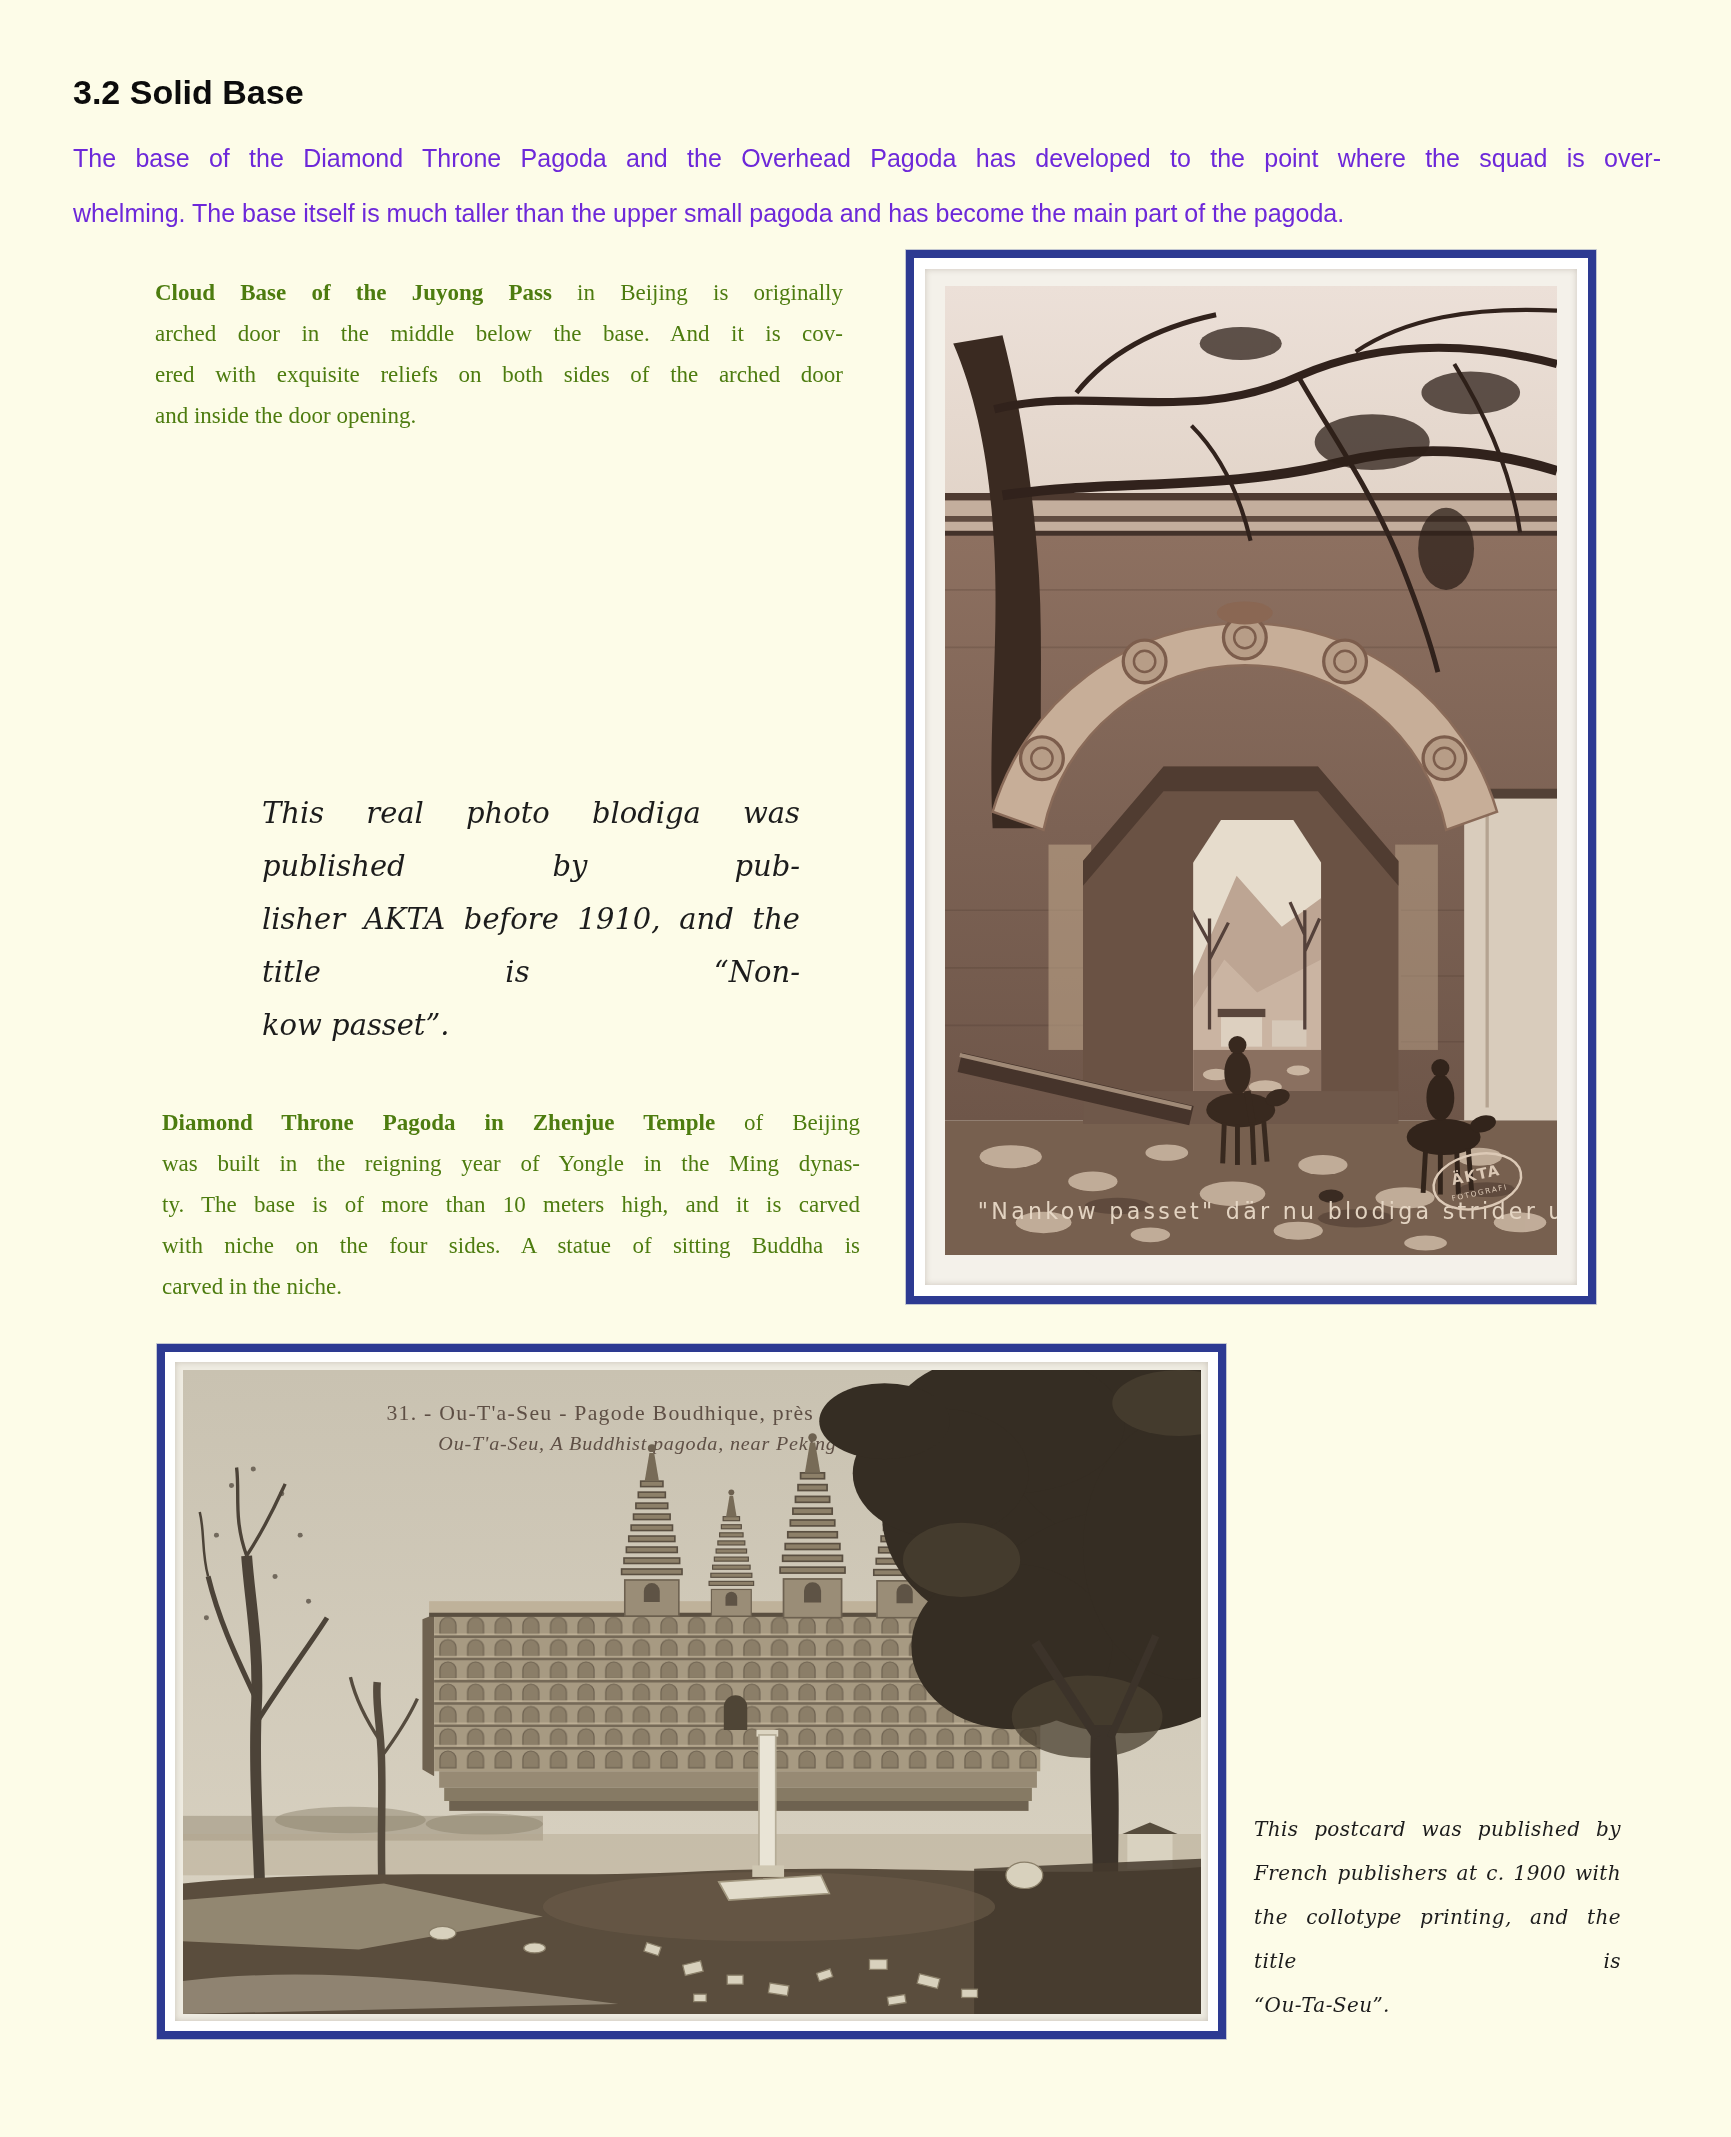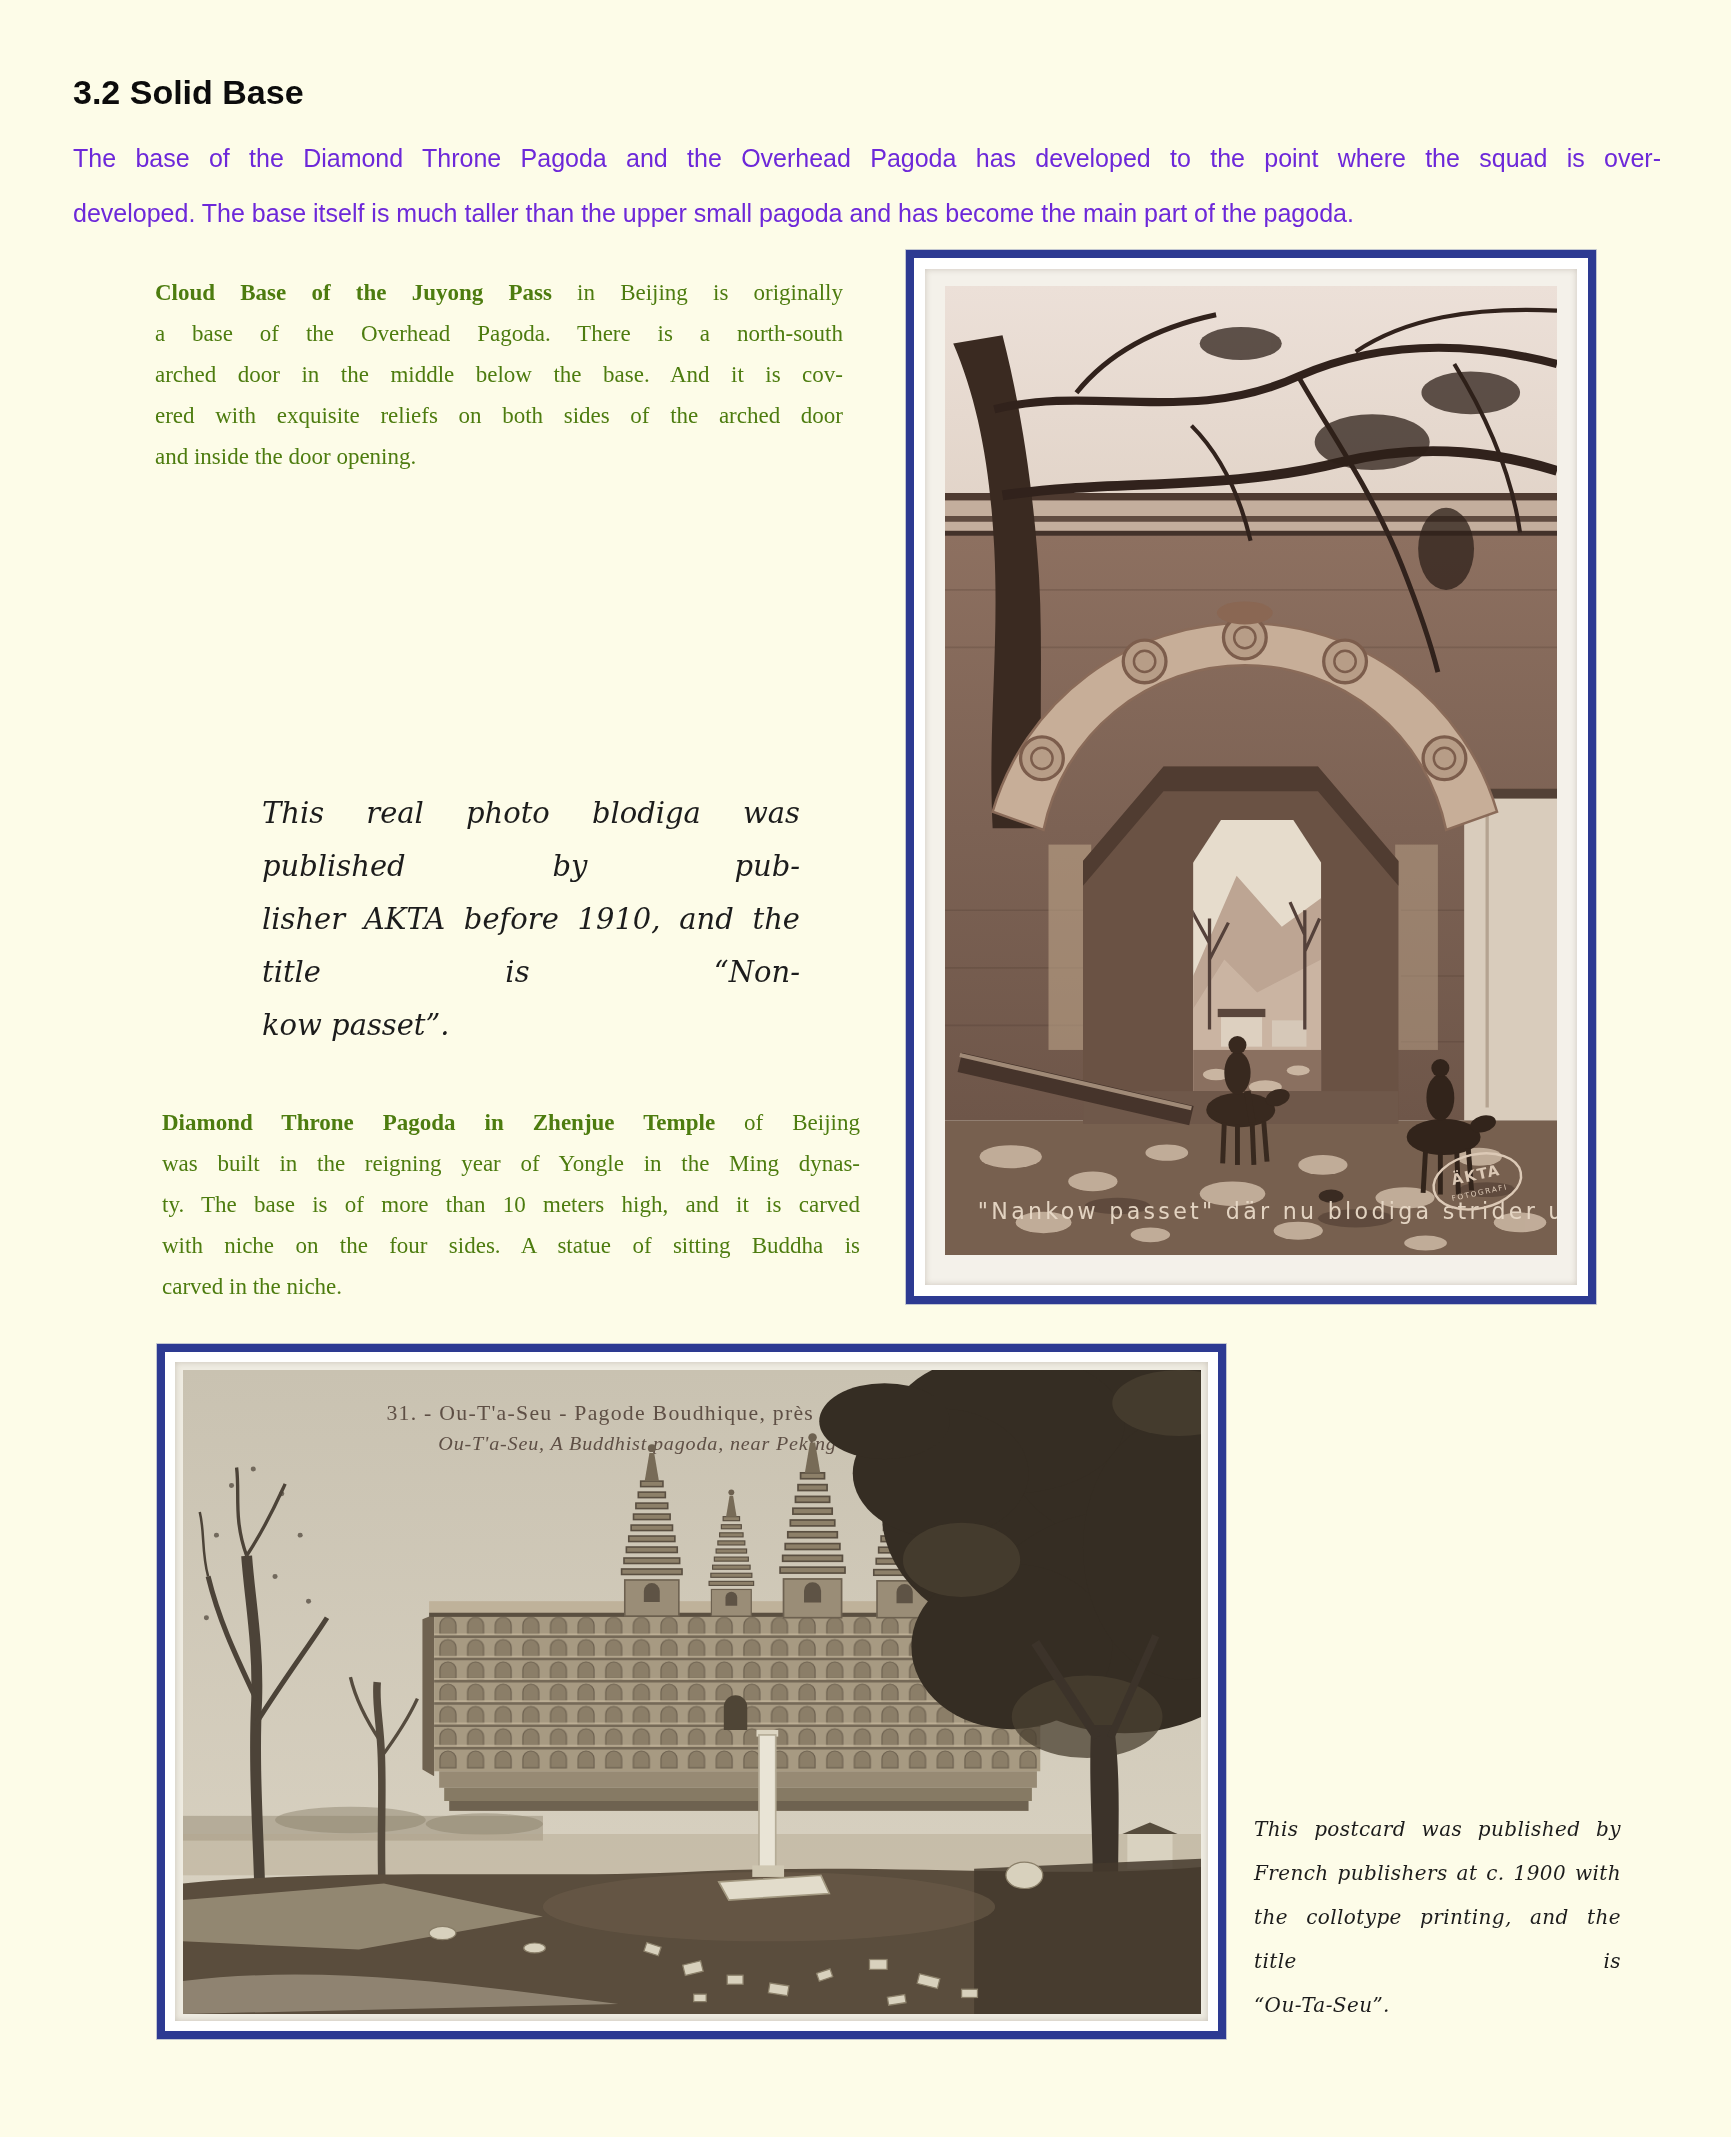--- a/index.html
+++ b/index.html
@@ -60,26 +60,25 @@
 </style>
 </head>
 <body>
 
 <div class="page">
 
   <div class="abs h1">3.2 Solid Base</div>
 
   <div class="abs intro">
     <div class="pline j">The base of the Diamond Throne Pagoda and the Overhead Pagoda has developed to the point where the squad is over-</div>
-    <div class="pline last">developed. The base itself is much taller than the upper small pagoda and has become the main part of the pagoda.</div>
+    <div class="pline last">whelming. The base itself is much taller than the upper small pagoda and has become the main part of the pagoda.</div>
   </div>
 
   <div class="abs serifblock cloud">
     <div class="pline j"><b>Cloud Base of the Juyong Pass</b><span> in Beijing is originally</span></div>
-    <div class="pline j">a base of the Overhead Pagoda. There is a north-south</div>
     <div class="pline j">arched door in the middle below the base. And it is cov-</div>
     <div class="pline j">ered with exquisite reliefs on both sides of the arched door</div>
     <div class="pline last">and inside the door opening.</div>
   </div>
 
   <div class="abs caption-italic cap1">
     <div class="pline j">This real photo blodiga was published by pub-</div>
     <div class="pline j">lisher AKTA before 1910, and the title is “Non-</div>
     <div class="pline last">kow passet”.</div>
   </div>

